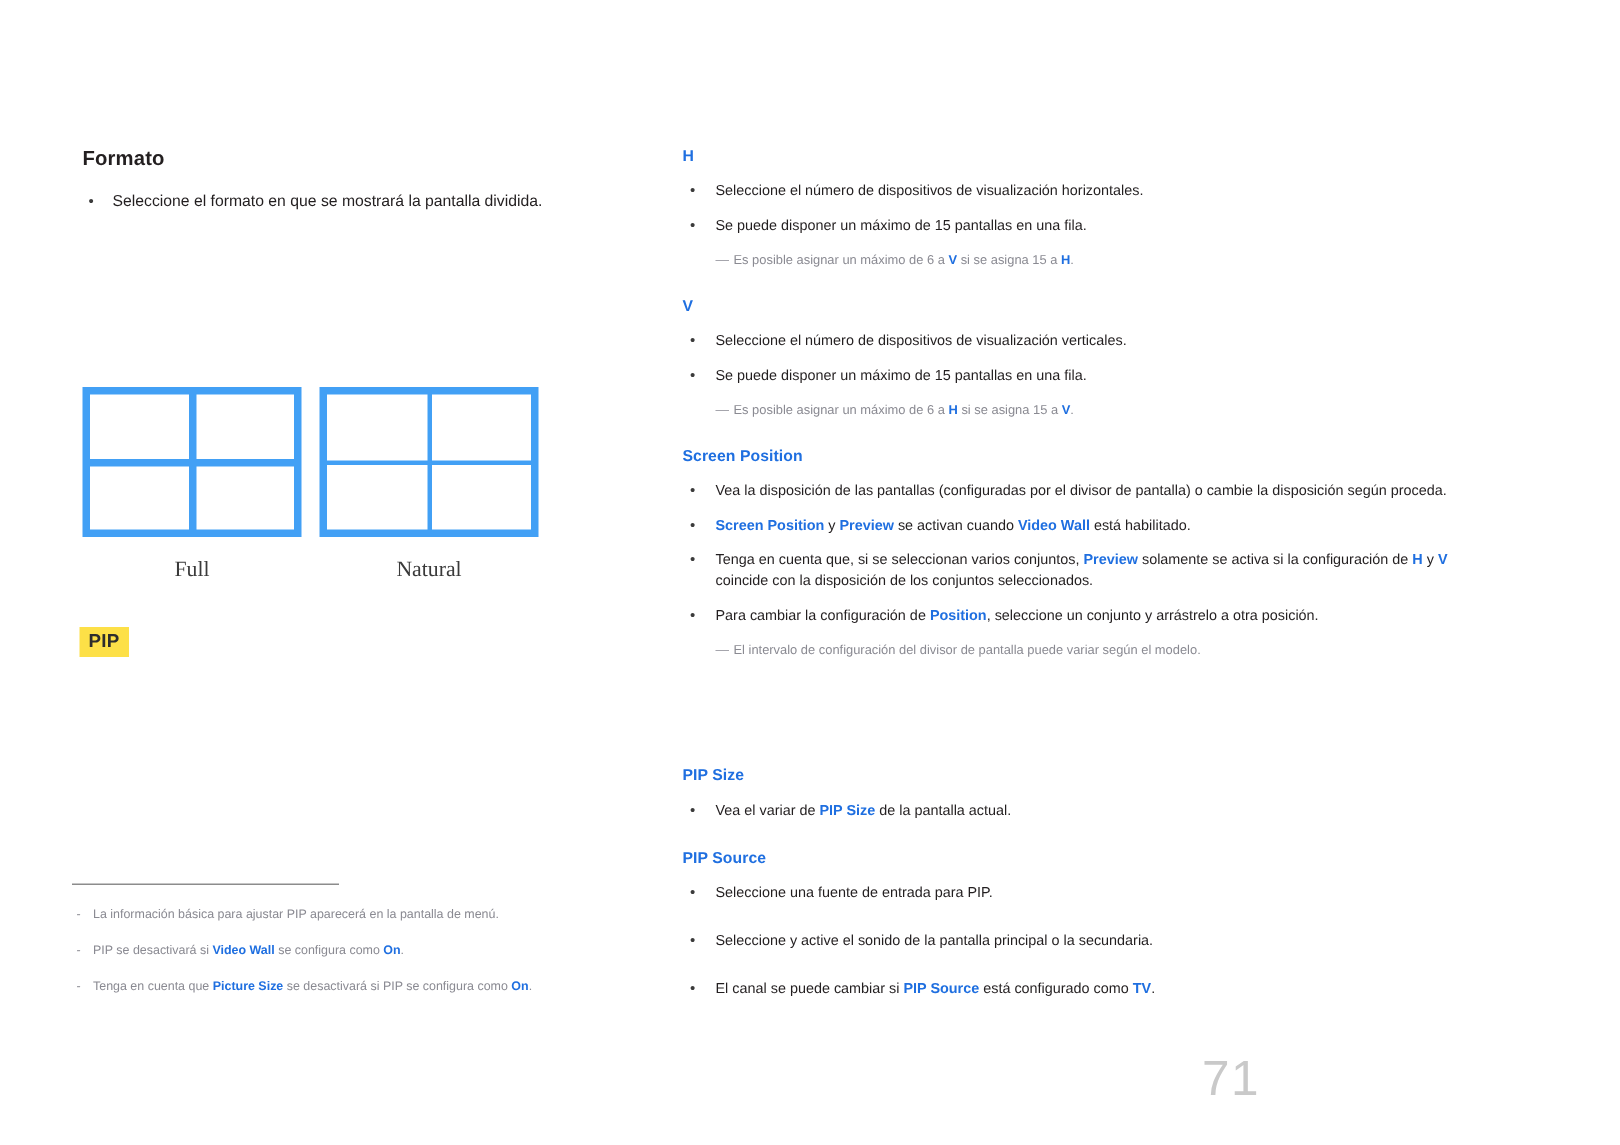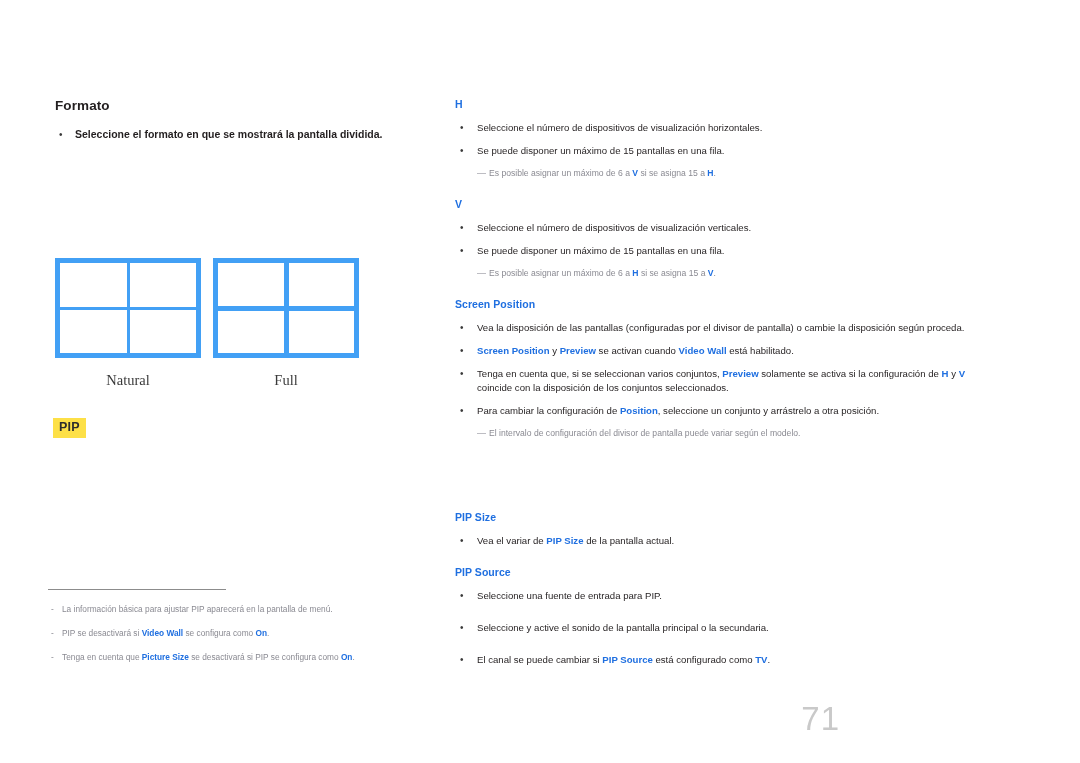--- a/index.html
+++ b/index.html
@@ -44,21 +44,20 @@
     line-height: 15px;
     color: #3b3b3b;
     text-align: left;
     padding-left: 4px;
   }
   .bullet-text {
     flex: 1 1 auto;
     font-size: 10.5px;
     line-height: 15px;
     color: #231f20;
-    font-weight: bold;
   }
 
   
   .diagrams {
     position: absolute;
     left: 55px;
     top: 258px;
     display: flex;
     gap: 12px;
   }
@@ -216,37 +215,37 @@
     <div class="bullet-row">
       <span class="bullet-dot">•</span>
       <span class="bullet-text">Seleccione el formato en que se mostrará la pantalla dividida.</span>
     </div>
 
   </div>
 
   <div class="diagrams">
 
     <div class="diagram-block">
+      <div class="grid-box full">
+        <div class="grid-cell"></div>
+        <div class="grid-cell"></div>
+        <div class="grid-cell"></div>
+        <div class="grid-cell"></div>
+      </div>
+      <div class="diagram-label">Full</div>
+    </div>
+
+    <div class="diagram-block">
       <div class="grid-box natural">
         <div class="grid-cell"></div>
         <div class="grid-cell"></div>
         <div class="grid-cell"></div>
         <div class="grid-cell"></div>
       </div>
       <div class="diagram-label">Natural</div>
-    </div>
-
-    <div class="diagram-block">
-      <div class="grid-box full">
-        <div class="grid-cell"></div>
-        <div class="grid-cell"></div>
-        <div class="grid-cell"></div>
-        <div class="grid-cell"></div>
-      </div>
-      <div class="diagram-label">Full</div>
     </div>
 
   </div>
 
   <div class="pip-badge">PIP</div>
 
   <div class="footnotes">
 
     <div class="footnote-rule"></div>
 

